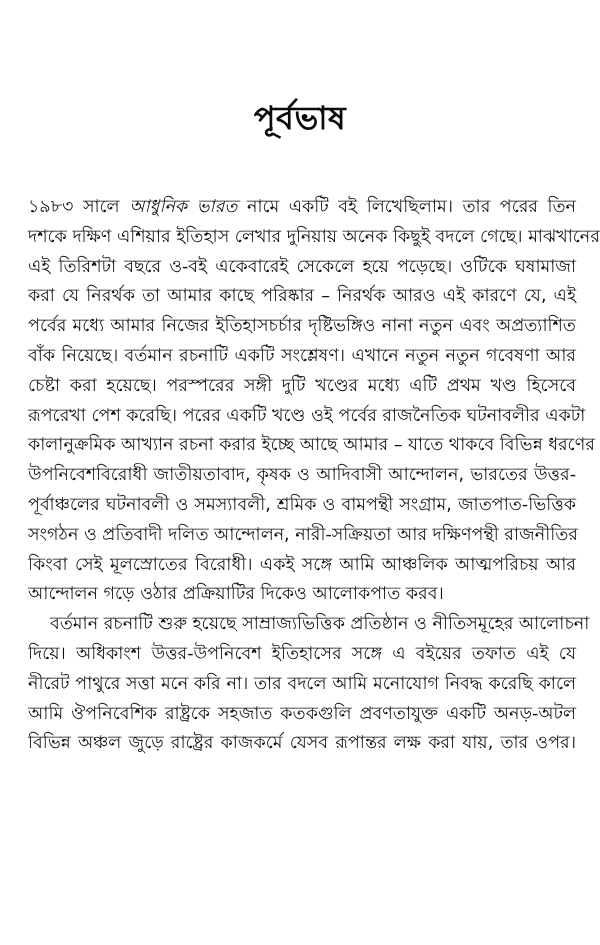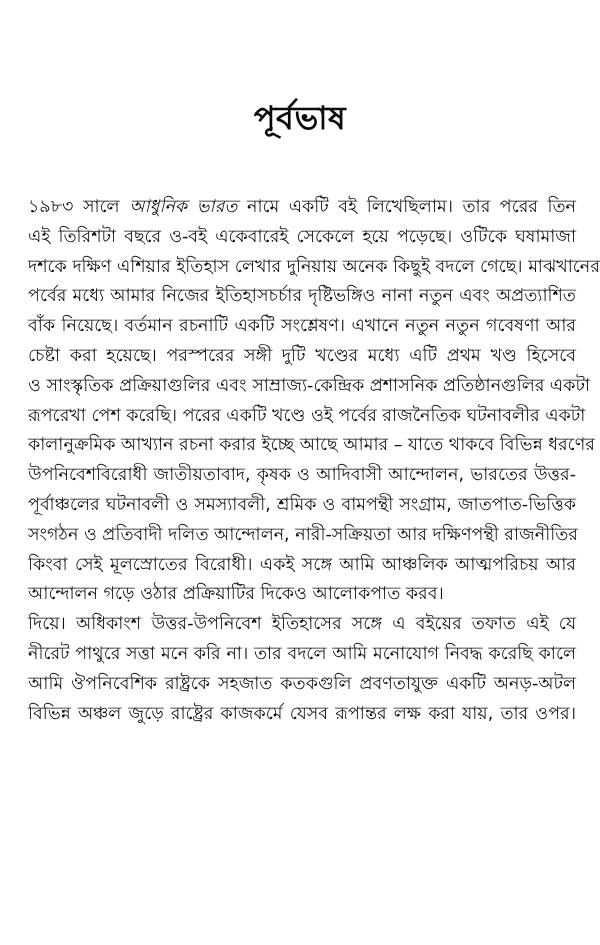--- a/index.html
+++ b/index.html
@@ -61,35 +61,36 @@
 </head>
 <body>
 
 <div class="page">
   <h1 class="title" style="margin:0;">পূর্বভাষ</h1>
 
   <div class="body">
 
     <div>
       <span class="line"><span>১৯৮৩ সালে </span><span class="italic">আধুনিক ভারত</span><span> নামে একটি বই লিখেছিলাম। তার পরের তিন</span></span>
+      <span class="line">দশকে দক্ষিণ এশিয়ার ইতিহাস লেখার দুনিয়ায় অনেক কিছুই বদলে গেছে। মাঝখানের</span>
       <span class="line">এই  তিরিশটা বছরে ও-বই একেবারেই সেকেলে হয়ে পড়েছে। ওটিকে ঘষামাজা</span>
-      <span class="line">দশকে দক্ষিণ এশিয়ার ইতিহাস লেখার দুনিয়ায় অনেক কিছুই বদলে গেছে। মাঝখানের</span>
+      <span class="line">করা যে নিরর্থক তা আমার কাছে পরিষ্কার – নিরর্থক  আরও এই কারণে যে, এই</span>
       <span class="line">পর্বের মধ্যে আমার নিজের ইতিহাসচর্চার দৃষ্টিভঙ্গিও নানা নতুন এবং অপ্রত্যাশিত</span>
       <span class="line">বাঁক নিয়েছে। বর্তমান রচনাটি একটি সংশ্লেষণ। এখানে নতুন নতুন গবেষণা আর</span>
       <span class="line">চেষ্টা করা হয়েছে। পরস্পরের সঙ্গী দুটি খণ্ডের মধ্যে এটি প্রথম খণ্ড হিসেবে</span>
-      <span class="line">ও সাংস্কৃতিক প্রক্রিয়াগুলির এবং সাম্রাজ্য-কেন্দ্রিক প্রশাসনিক প্রতিষ্ঠানগুলির একটা</span>
       <span class="line">রূপরেখা পেশ করেছি। পরের একটি খণ্ডে ওই পর্বের রাজনৈতিক ঘটনাবলীর একটা</span>
       <span class="line">কালানুক্রমিক আখ্যান রচনা করার ইচ্ছে আছে আমার – যাতে থাকবে বিভিন্ন ধরণের</span>
       <span class="line">উপনিবেশবিরোধী জাতীয়তাবাদ, কৃষক ও আদিবাসী আন্দোলন, ভারতের উত্তর-</span>
       <span class="line">পূর্বাঞ্চলের ঘটনাবলী ও সমস্যাবলী, শ্রমিক ও বামপন্থী সংগ্রাম, জাতপাত-ভিত্তিক</span>
       <span class="line">সংগঠন ও প্রতিবাদী দলিত আন্দোলন, নারী-সক্রিয়তা আর দক্ষিণপন্থী রাজনীতির</span>
       <span class="line">কিংবা সেই মূলস্রোতের বিরোধী। একই সঙ্গে আমি আঞ্চলিক আত্মপরিচয় আর</span>
       <span class="line last">আন্দোলন গড়ে ওঠার প্রক্রিয়াটির দিকেও আলোকপাত করব।</span>
     </div>
 
     <div>
+      <span class="line indent">বর্তমান রচনাটি শুরু হয়েছে সাম্রাজ্যভিত্তিক প্রতিষ্ঠান ও নীতিসমূহের আলোচনা</span>
       <span class="line">দিয়ে। অধিকাংশ উত্তর-উপনিবেশ ইতিহাসের সঙ্গে এ বইয়ের তফাত এই যে</span>
       <span class="line">নীরেট পাথুরে সত্তা মনে করি না। তার বদলে আমি মনোযোগ নিবদ্ধ করেছি কালে</span>
       <span class="line">আমি ঔপনিবেশিক রাষ্ট্রকে সহজাত কতকগুলি প্রবণতাযুক্ত একটি অনড়-অটল</span>
       <span class="line">বিভিন্ন অঞ্চল জুড়ে রাষ্ট্রের কাজকর্মে যেসব রূপান্তর লক্ষ করা যায়, তার ওপর।</span>
     </div>
   </div>
 </div>
 
 </body></html>

